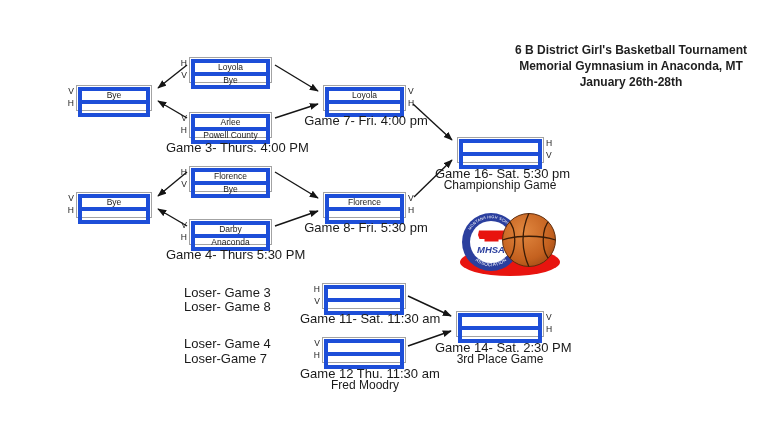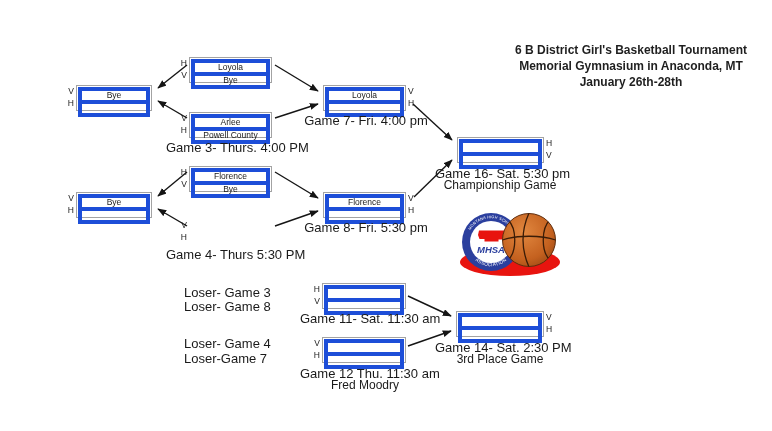--- a/index.html
+++ b/index.html
@@ -159,20 +159,24 @@
     <div class="tbox w76">
       <div class="cell">Bye</div>
       <div class="cell"></div>
     </div>
   </div>
 
   <div class="unit" id="u-g4">
     <div class="lcol">
       <span>V</span>
       <span>H</span>
+    </div>
+    <div class="tbox w83">
+      <div class="cell">Darby</div>
+      <div class="cell">Anaconda</div>
     </div>
   </div>
   <div class="cap" id="cap-g4">Game 4- Thurs 5:30 PM</div>
 
   <div class="unit rightlab" id="u-g8">
     <div class="tbox w83">
       <div class="cell">Florence</div>
       <div class="cell"></div>
     </div>
     <div class="lcol">

